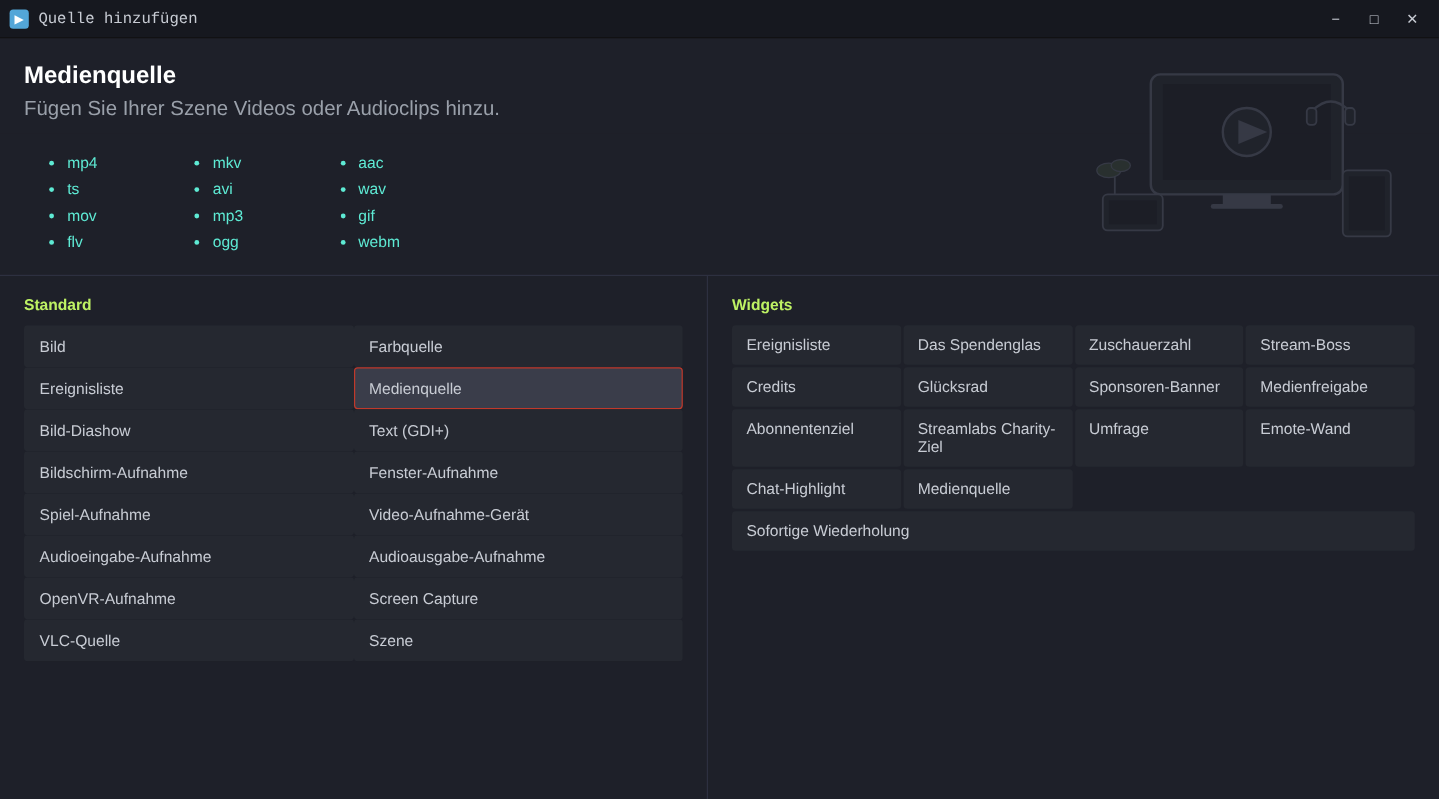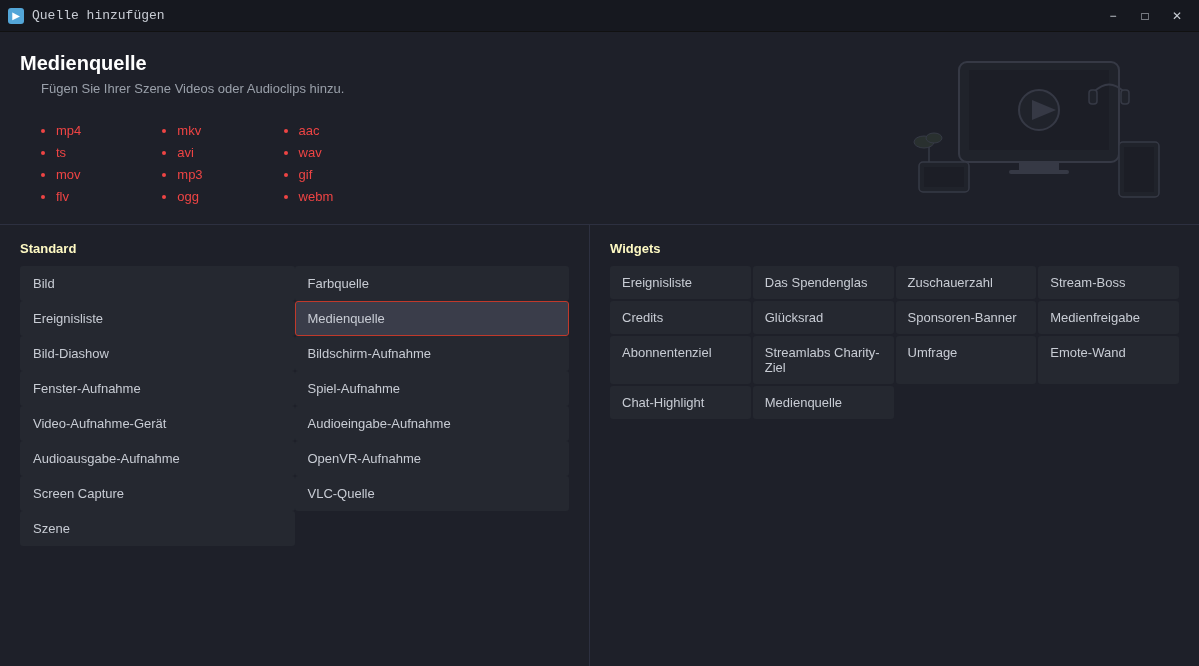--- a/index.html
+++ b/index.html
@@ -75,23 +75,22 @@
       position: relative;
       background: #1e2029;
     }
     .header-title {
       font-size: 20px;
       font-weight: 600;
       color: #ffffff;
       margin-bottom: 6px;
     }
     .header-subtitle {
-      font-size: 13px;
+      font-size: 17px;
       color: #9aa0aa;
-      margin-left: 21px;
     }
 
     
     .illustration {
       position: absolute;
       right: 20px;
       top: 10px;
       width: 280px;
       height: 160px;
       opacity: 0.4;
@@ -102,21 +101,21 @@
       display: flex;
       gap: 80px;
       padding: 10px 20px 16px 40px;
       margin-top: 4px;
     }
     .format-col ul {
       list-style: disc;
       padding-left: 16px;
     }
     .format-col li {
-      color: #ef4444;
+      color: #5eead4;
       font-size: 13px;
       line-height: 1.7;
     }
 
     
     .divider {
       height: 1px;
       background: #2d3040;
       margin: 0 0 0 0;
     }
@@ -138,21 +137,21 @@
     .col-right {
       flex: 1;
       padding: 16px 0 16px 20px;
       overflow-y: auto;
     }
 
     
     .col-header {
       font-size: 13px;
       font-weight: 600;
-      color: #fef9c3;
+      color: #bef264;
       margin-bottom: 10px;
     }
 
     
     .source-grid {
       display: grid;
       grid-template-columns: 1fr 1fr;
       gap: 0;
       padding-right: 20px;
     }
@@ -285,20 +284,21 @@
       <div class="col-header">Standard</div>
       <div class="source-grid">
 
         <div class="source-item">Bild</div>
         <div class="source-item">Farbquelle</div>
 
         <div class="source-item">Ereignisliste</div>
         <div class="source-item selected">Medienquelle</div>
 
         <div class="source-item">Bild-Diashow</div>
+        <div class="source-item">Text (GDI+)</div>
 
         <div class="source-item">Bildschirm-Aufnahme</div>
         <div class="source-item">Fenster-Aufnahme</div>
 
         <div class="source-item">Spiel-Aufnahme</div>
         <div class="source-item">Video-Aufnahme-Gerät</div>
 
         <div class="source-item">Audioeingabe-Aufnahme</div>
         <div class="source-item">Audioausgabe-Aufnahme</div>
 
@@ -328,18 +328,19 @@
 
         <div class="widget-item">Abonnentenziel</div>
         <div class="widget-item">Streamlabs Charity-Ziel</div>
 
         <div class="widget-item">Umfrage</div>
         <div class="widget-item">Emote-Wand</div>
 
         <div class="widget-item">Chat-Highlight</div>
         <div class="widget-item">Medienquelle</div>
 
+        <div class="widget-item full-width">Sofortige Wiederholung</div>
       </div>
     </div>
 
   </div>
 
 </div>
 
 </body></html>

